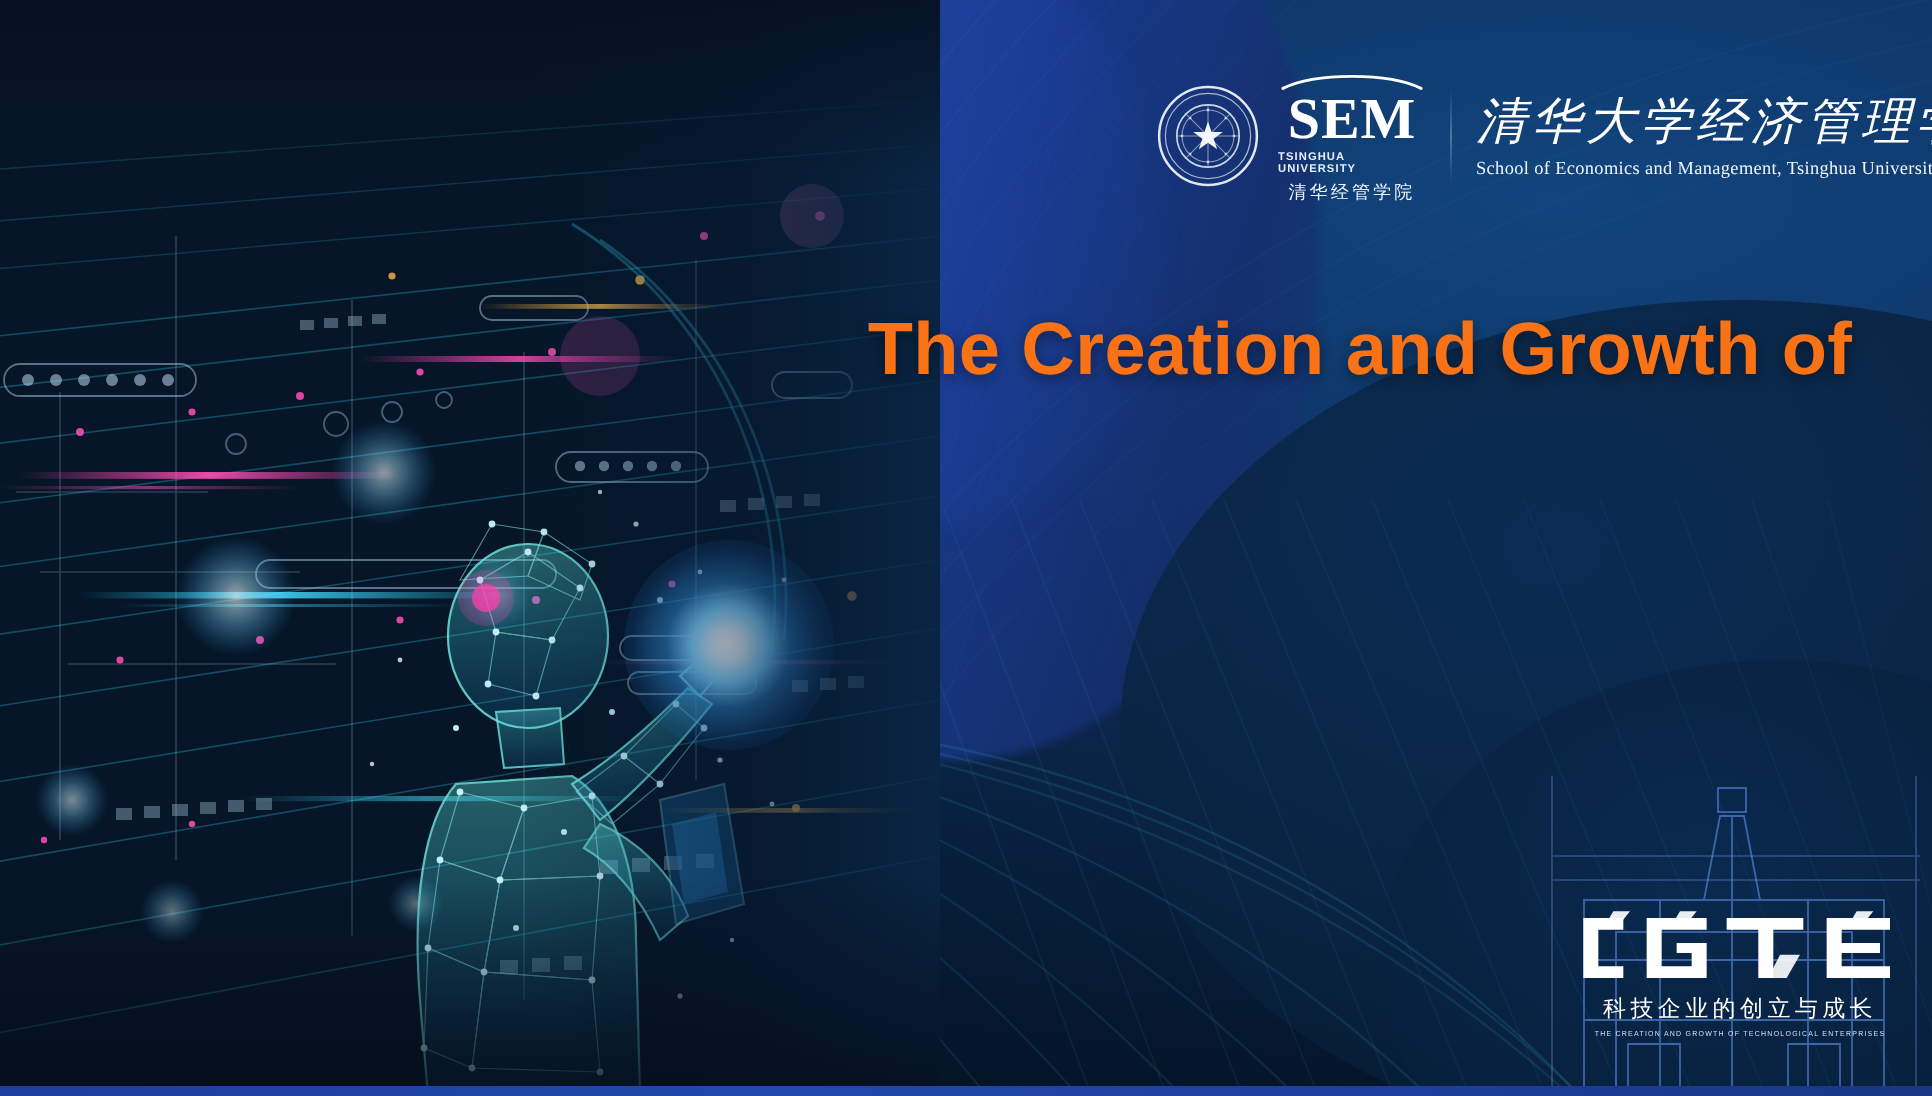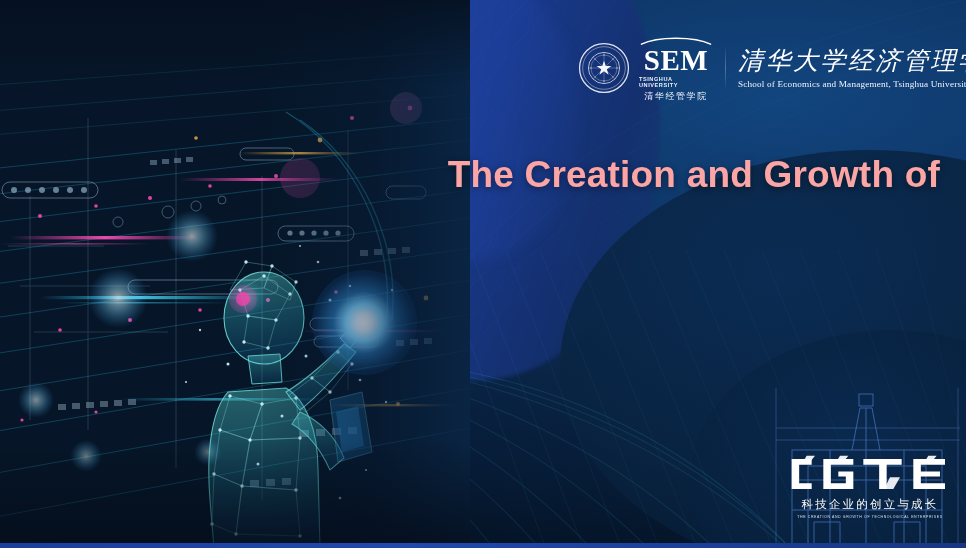--- a/index.html
+++ b/index.html
@@ -116,25 +116,25 @@
     white-space:nowrap;
   }
   .cn-en{
     font-family:"Liberation Serif",serif;
     font-size:9.2px;color:#f0f5ff;letter-spacing:.18px;margin-top:5px;white-space:nowrap;
   }
 
   
   .title{
     position:absolute;left:420px;top:152px;width:520px;
-    text-align:right;
+    text-align:center;
     z-index:12;
     font-size:37px;line-height:1.25;
     font-weight:bold;
-    color:#fca5a5;
+    color:#f97316;
     letter-spacing:.2px;
     text-shadow:0 2px 7px rgba(0,0,0,.42);
   }
   .title .l2{display:block;}
 
   
   .cgte{
     position:absolute;left:770px;top:388px;width:196px;height:160px;
     z-index:12;
   }

